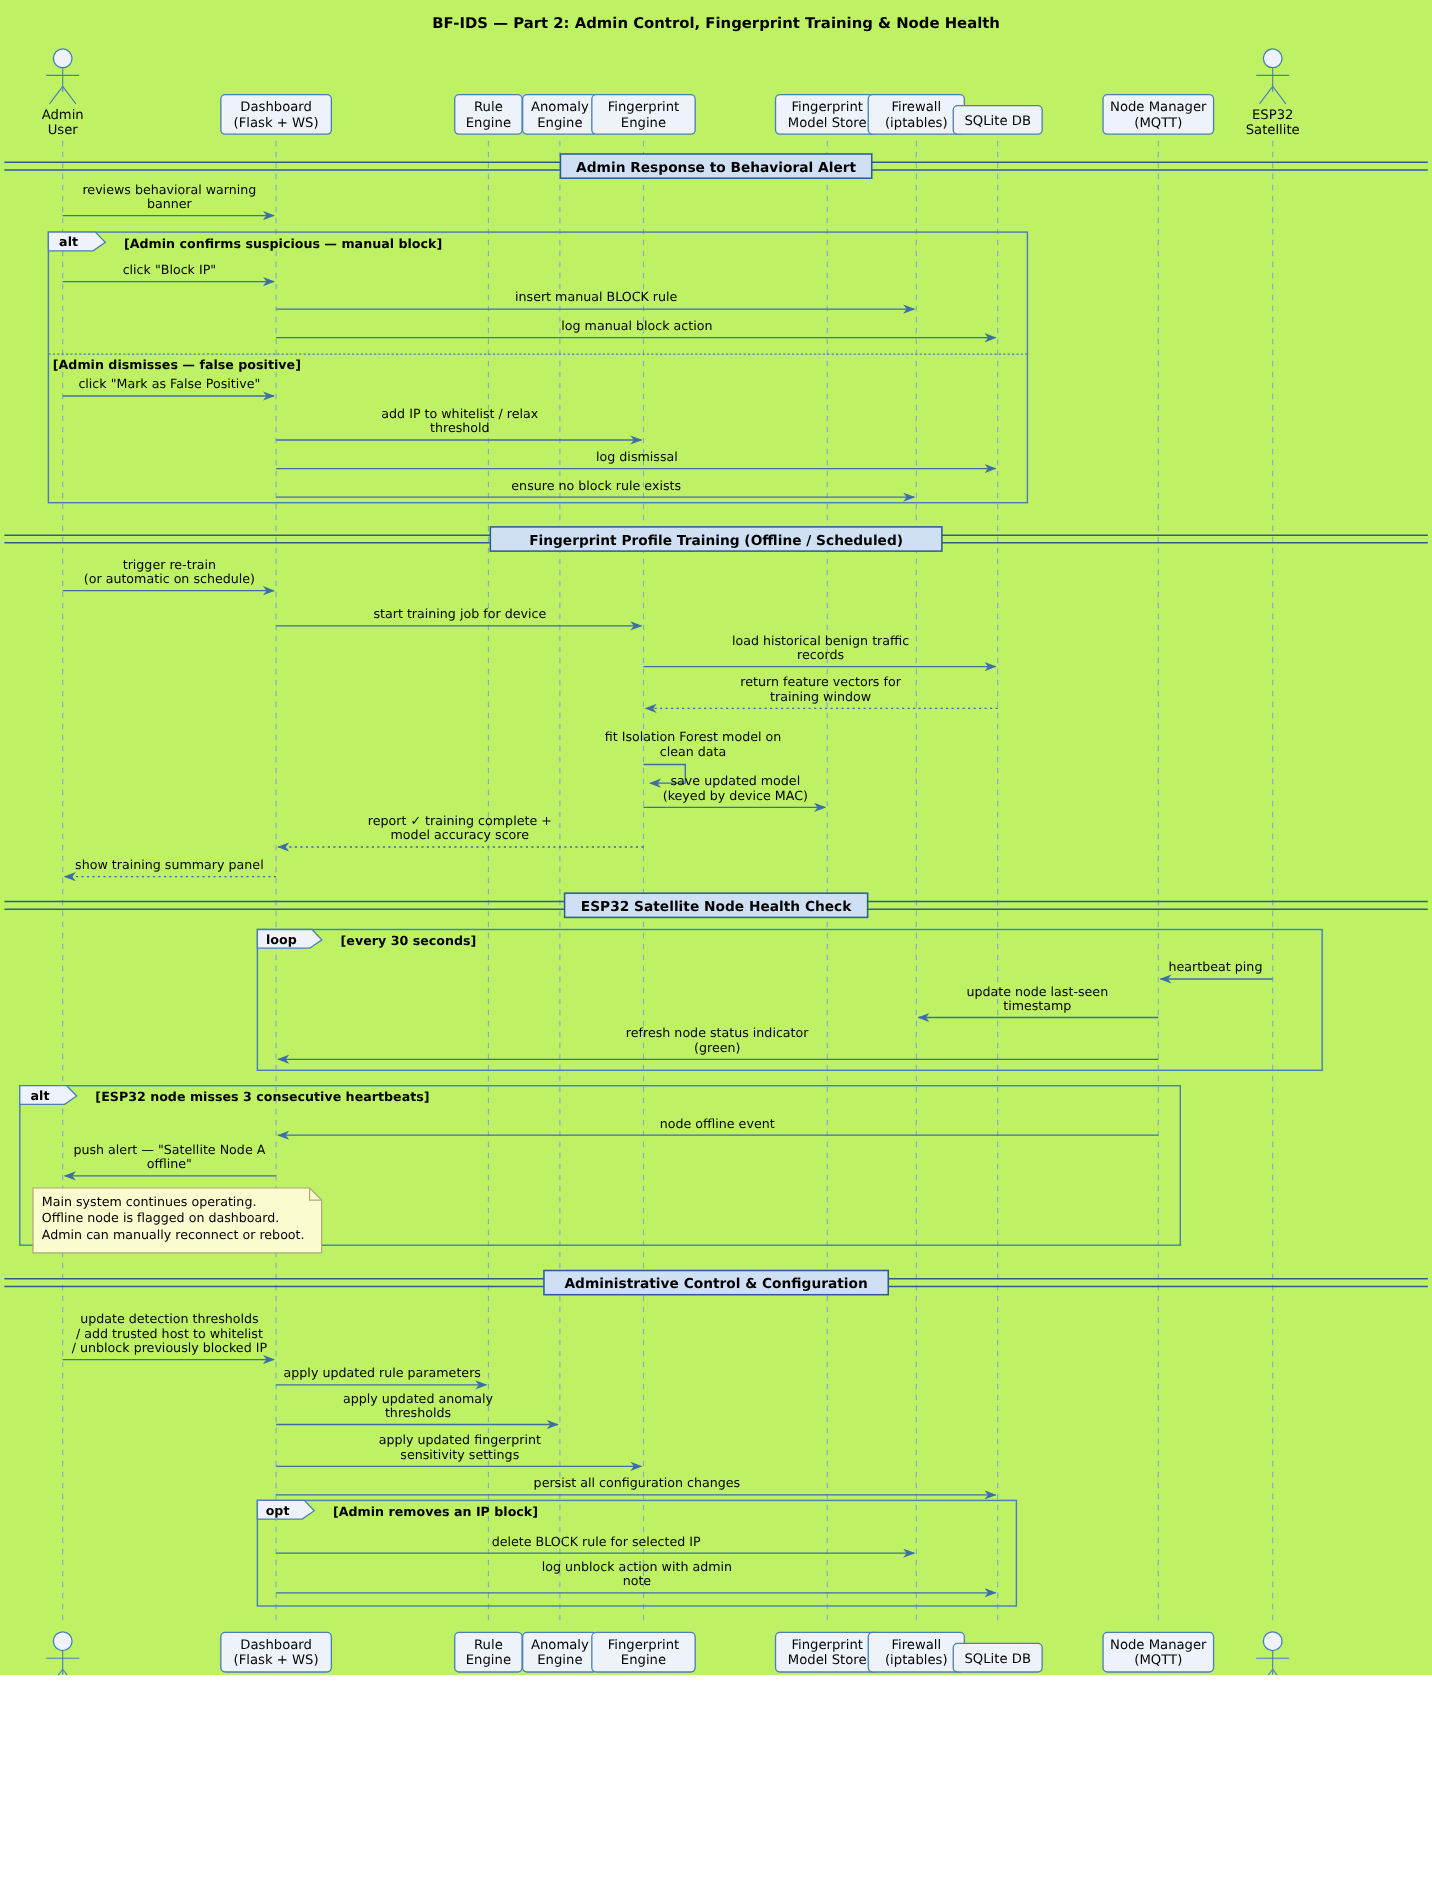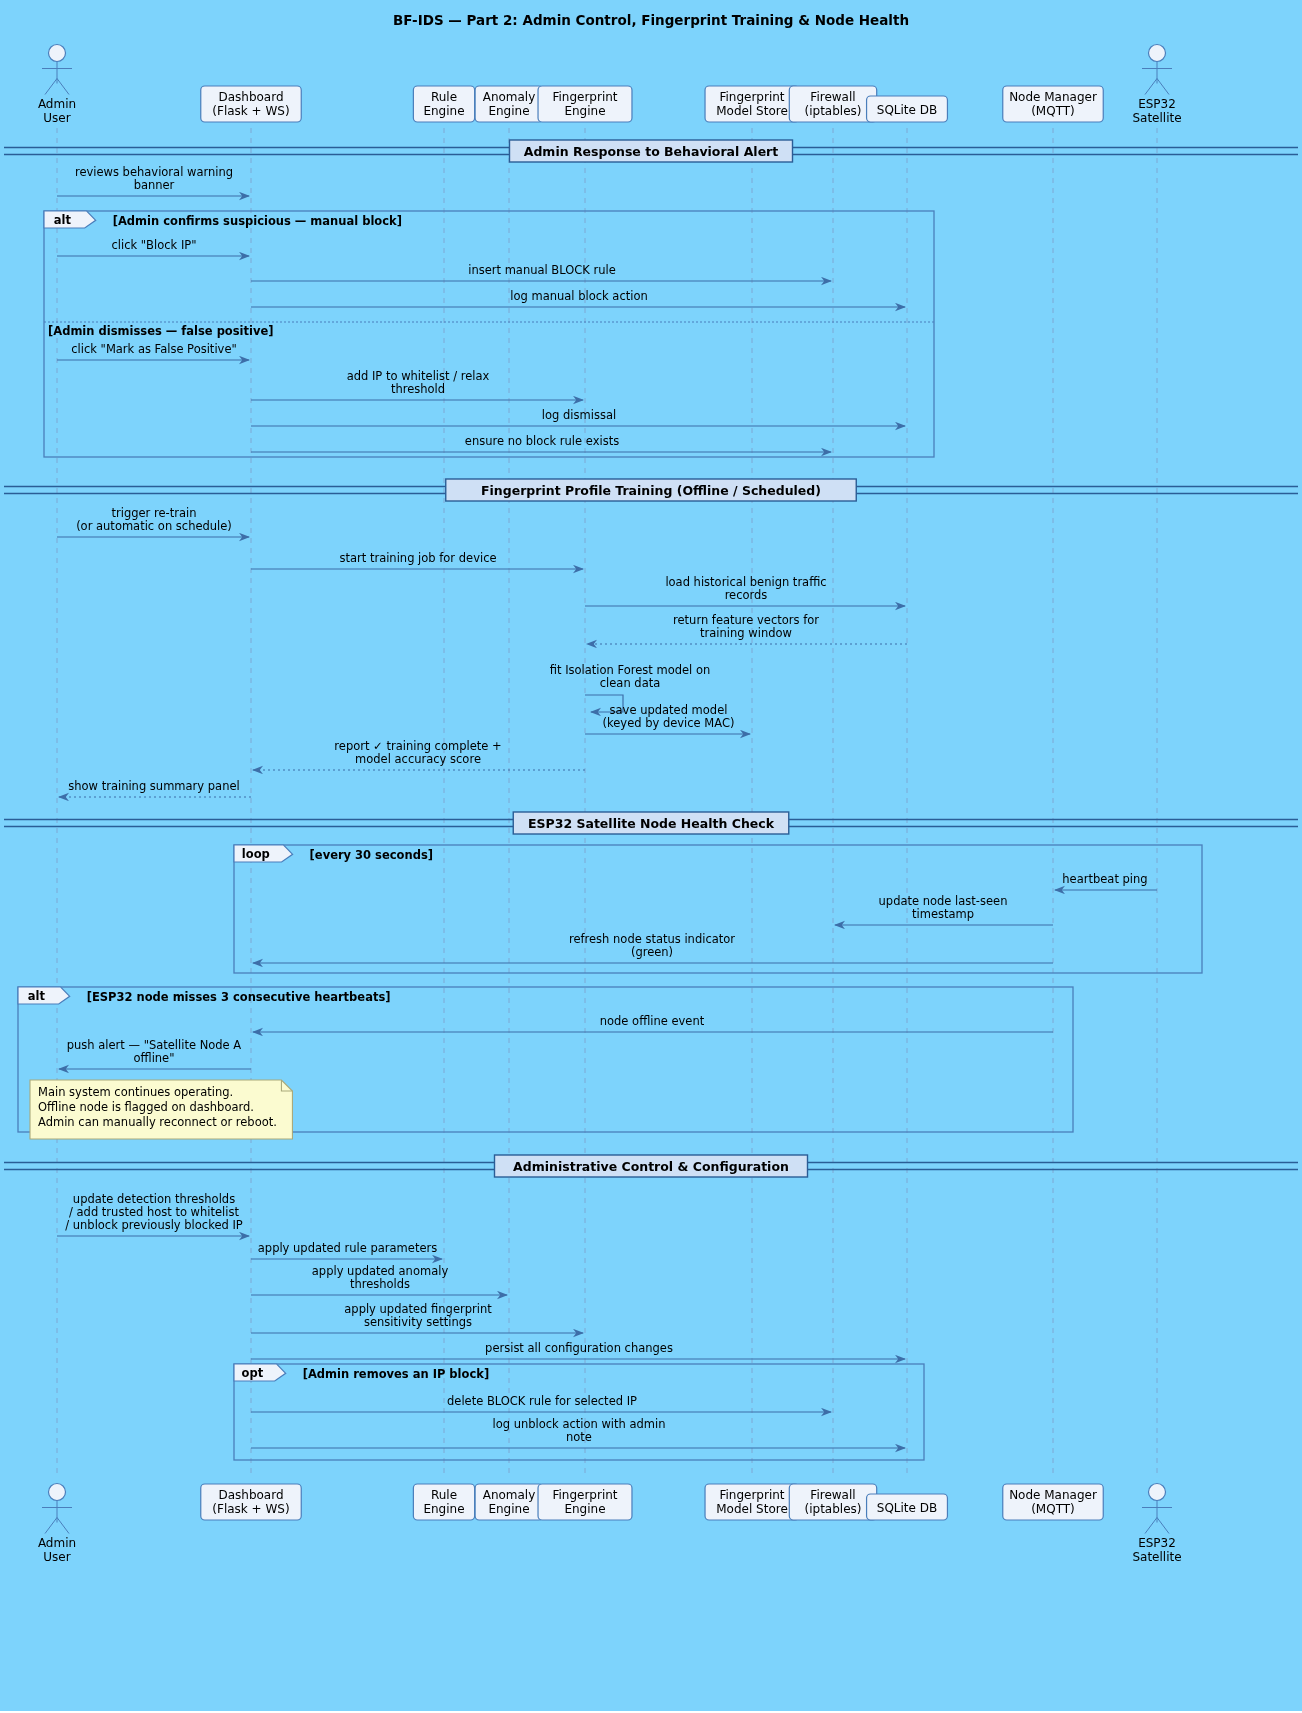--- a/index.html
+++ b/index.html
@@ -1,17 +1,17 @@
 <!DOCTYPE html>
 <html><head>
 <meta charset="utf-8">
 <style>
   html,body{margin:0;padding:0;background:#ffffff;}
   body{font-family:"DejaVu Sans","Liberation Sans",sans-serif;}
-  #diagram{width:1302px;height:1711px;position:relative;background:#7dd3fc;}
+  #diagram{width:1302px;height:1523px;position:relative;background:#bef264;}
   svg{display:block;}
   text{font-family:"DejaVu Sans","Liberation Sans",sans-serif;fill:#000;}
   .ttl{font-size:13.5px;font-weight:bold;}
   .plabel{font-size:12px;}
   .msg{font-size:11.5px;}
   .frag-kw{font-size:11.5px;font-weight:bold;}
   .frag-cond{font-size:11.5px;font-weight:bold;}
   .div-title{font-size:12.5px;font-weight:bold;}
   .note-txt{font-size:11.5px;}
 </style>

